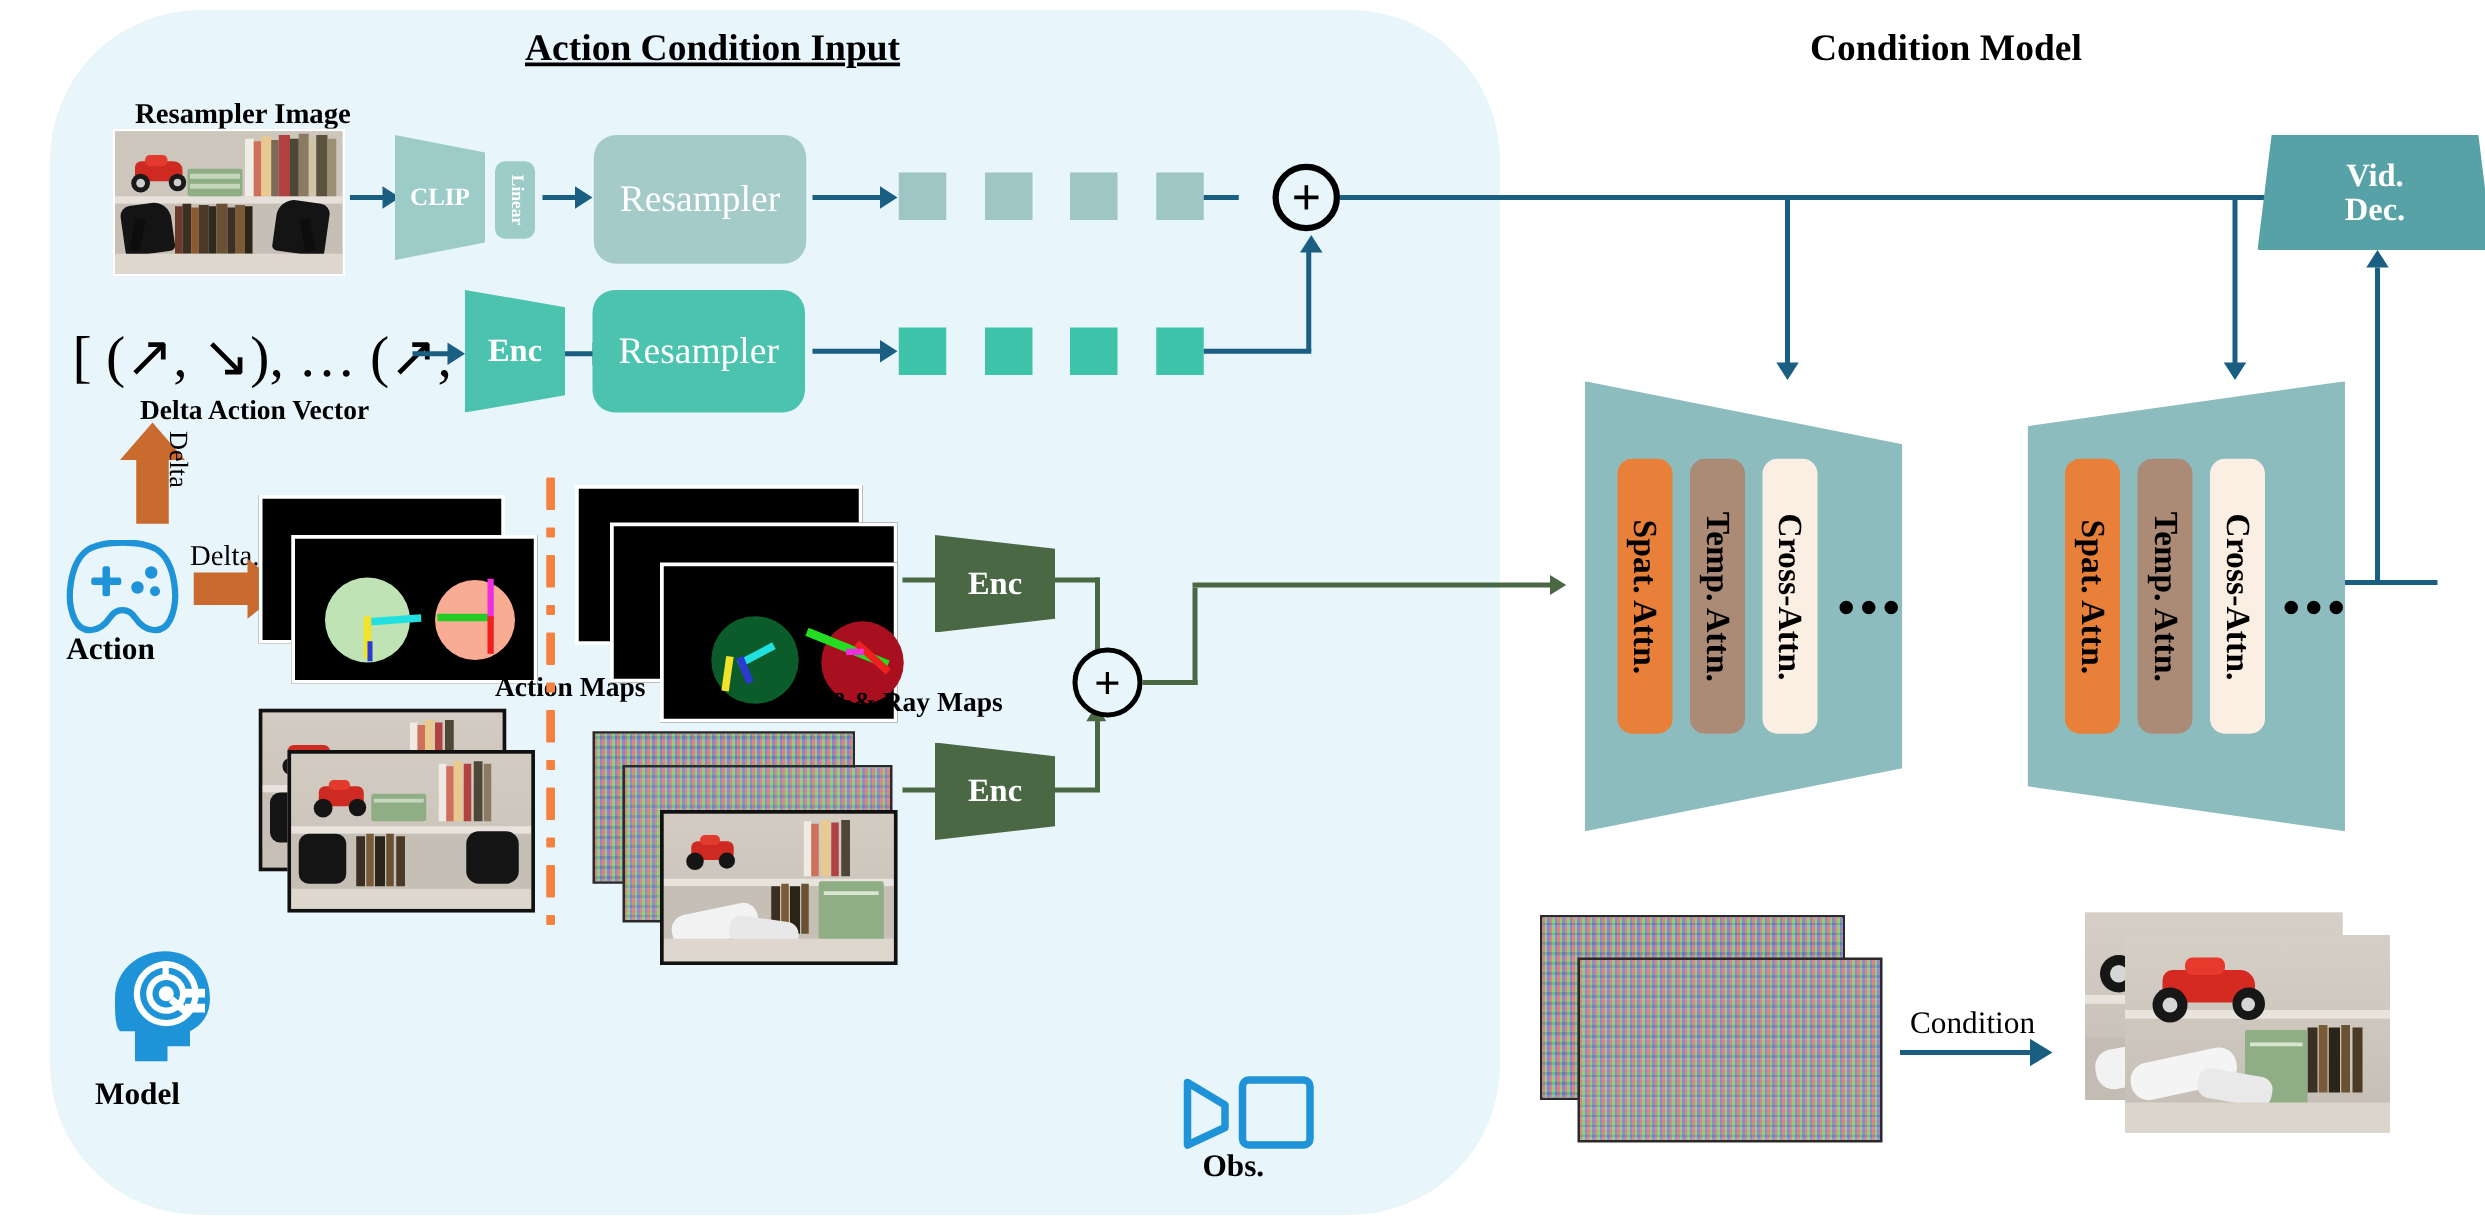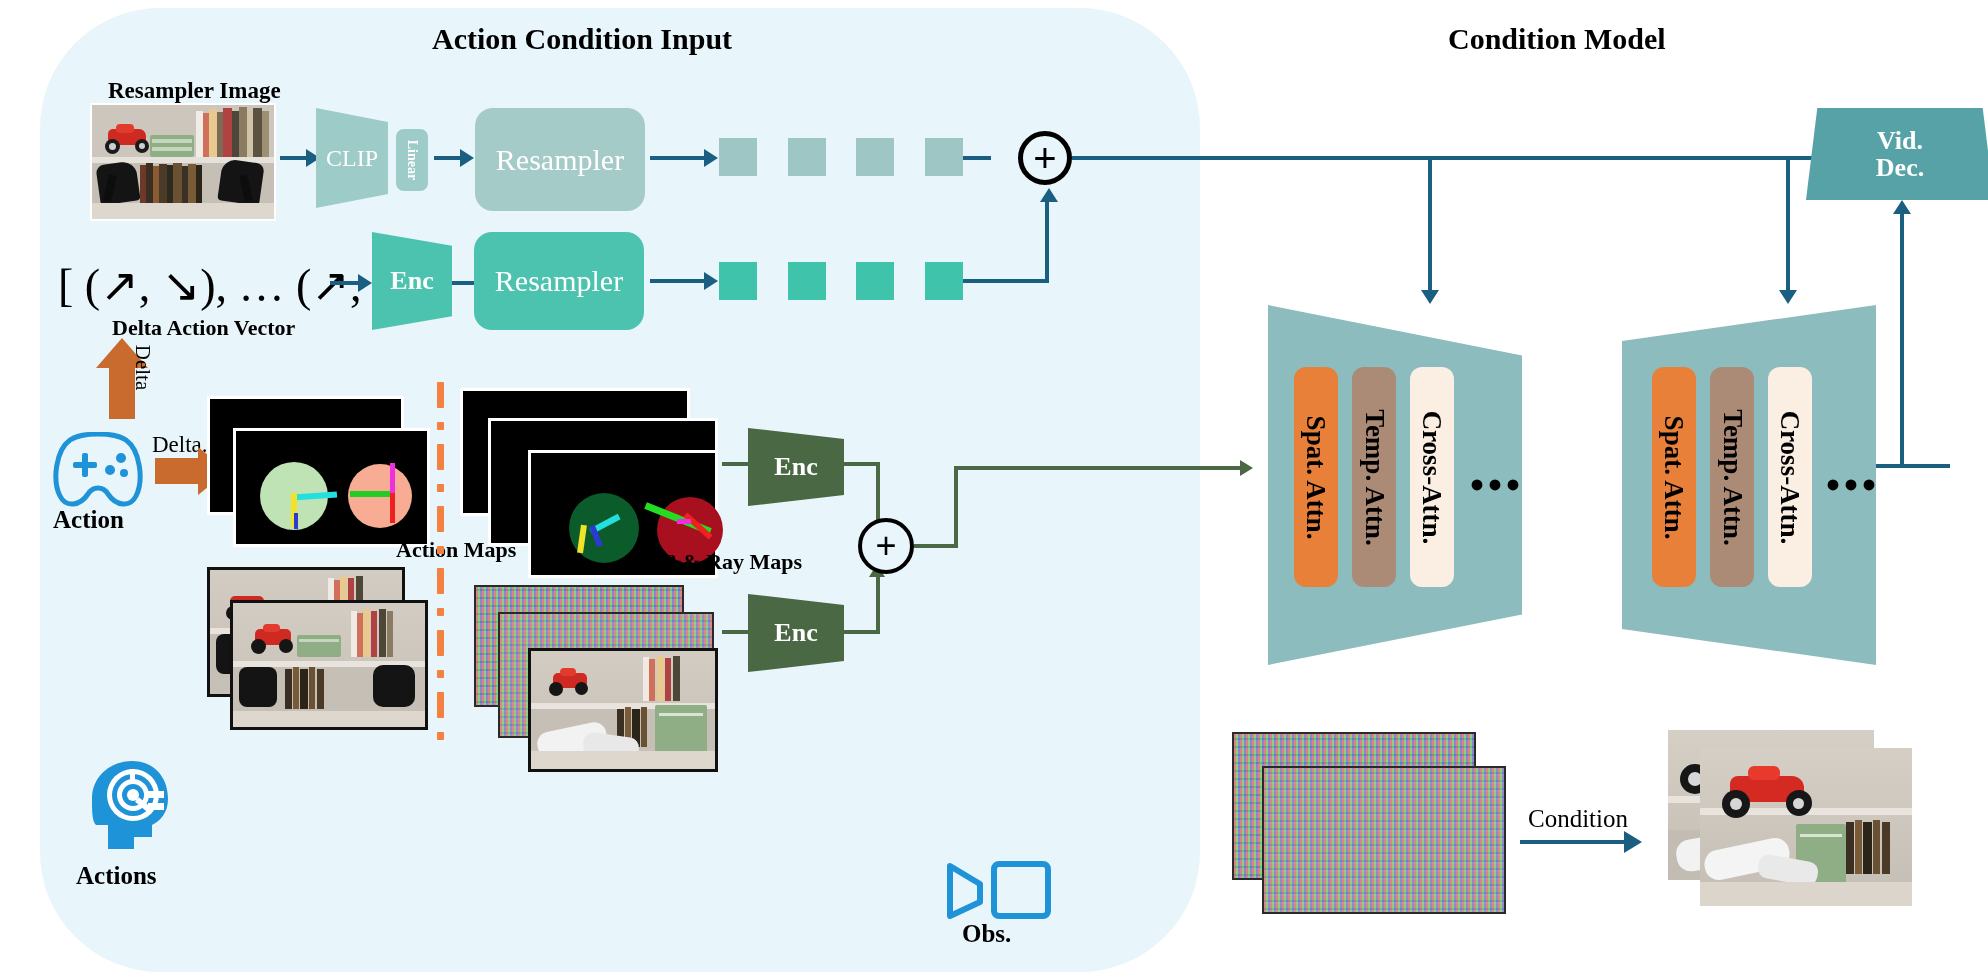--- a/index.html
+++ b/index.html
@@ -15,21 +15,21 @@
   .panel { position: absolute; }
   #panel-left {
     left: 40px; top: 8px; width: 1160px; height: 964px;
     background: #e8f5fb;
     border-radius: 120px 120px 120px 120px;
   }
   .panel-title {
     position: absolute; font-weight: bold; color: #000;
     font-size: 30px; white-space: nowrap;
   }
-  #title-left { left: 432px; top: 22px; }
+  #title-left { left: 420px; top: 22px; text-decoration: underline; }
   #title-right { left: 1448px; top: 22px; }
 
   
   .lbl { position: absolute; font-weight: bold; color: #000; white-space: nowrap; }
   .lbl-plain { position: absolute; color: #000; white-space: nowrap; font-weight: normal;}
 
   
   .rbox {
     position: absolute; display: flex; align-items: center; justify-content: center;
     color: #fff; border-radius: 18px; font-weight: normal;
@@ -183,21 +183,21 @@
     <div style="position:absolute;left:14px;top:70px;width:8px;height:26px;background:#0d0d0d;transform:rotate(12deg);"></div>
     <div style="position:absolute;left:150px;top:70px;width:8px;height:26px;background:#0d0d0d;transform:rotate(-12deg);"></div>
 
     <div style="position:absolute;left:0;top:98px;width:100%;height:20px;background:#ddd7ce;"></div>
   </div>
 
   <div class="ln ln-h" style="left:280px; top:156px; width:28px;"></div>
   <div class="ahead-r" style="left:306px; top:149px;"></div>
 
   <div class="trap trap-lr" style="left:316px; top:108px; width:72px; height:100px; background:#9dcbc8;">
-    <span style="font-size:24px; font-weight:normal;">CLIP</span>
+    <span style="font-size:20px; font-weight:bold;">CLIP</span>
   </div>
 
   <div class="rbox" style="left:396px; top:129px; width:32px; height:62px; background:#9dcbc8; border-radius:8px;">
     <span class="rot90" style="font-size:14px; font-weight:bold; color:#fff;">Linear</span>
   </div>
 
   <div class="ln ln-h" style="left:434px; top:156px; width:28px;"></div>
   <div class="ahead-r" style="left:460px; top:149px;"></div>
 
   <div class="rbox" style="left:475px; top:108px; width:170px; height:103px; background:#a5cbc9;">
@@ -331,21 +331,21 @@
       <circle cx="55" cy="40" r="21" fill="#1f93d8"></circle>
       <circle cx="55" cy="40" r="16" fill="#ffffff"></circle>
       <circle cx="55" cy="40" r="11" fill="#1f93d8"></circle>
       <circle cx="55" cy="40" r="6" fill="#ffffff"></circle>
       <rect x="52" y="14" width="5" height="13" fill="#ffffff" transform="rotate(0 54 20)"></rect>
       <rect x="70" y="36" width="16" height="7" fill="#ffffff"></rect>
       <rect x="70" y="48" width="16" height="7" fill="#ffffff"></rect>
       <rect x="58" y="44" width="16" height="6" fill="#ffffff" transform="rotate(40 62 47)"></rect>
     </svg>
   </div>
-  <div class="lbl" style="left:76px; top:862px; font-size:25px;">Actions</div>
+  <div class="lbl" style="left:76px; top:862px; font-size:25px;">Model</div>
 
   <div class="photo" style="left:207px; top:567px; width:198px; height:130px; background:#cdc6bd; border:3px solid #111;">
     <div style="position:absolute;inset:0;background:linear-gradient(180deg,#d3ccc3,#c6bfb6);"></div>
     <div style="position:absolute;left:0;top:58px;width:100%;height:6px;background:#e8e3dc;"></div>
     <div style="position:absolute;left:118px;top:8px;width:6px;height:46px;background:#efebe4;"></div>
     <div style="position:absolute;left:124px;top:10px;width:6px;height:44px;background:#d0705a;"></div>
     <div style="position:absolute;left:130px;top:6px;width:7px;height:48px;background:#e8c98f;"></div>
     <div style="position:absolute;left:138px;top:8px;width:6px;height:46px;background:#b04242;"></div>
     <div style="position:absolute;left:146px;top:6px;width:7px;height:48px;background:#4e4637;"></div>
     <div style="position:absolute;left:20px;top:26px;width:34px;height:15px;background:#cf2a22;border-radius:5px;"></div>

